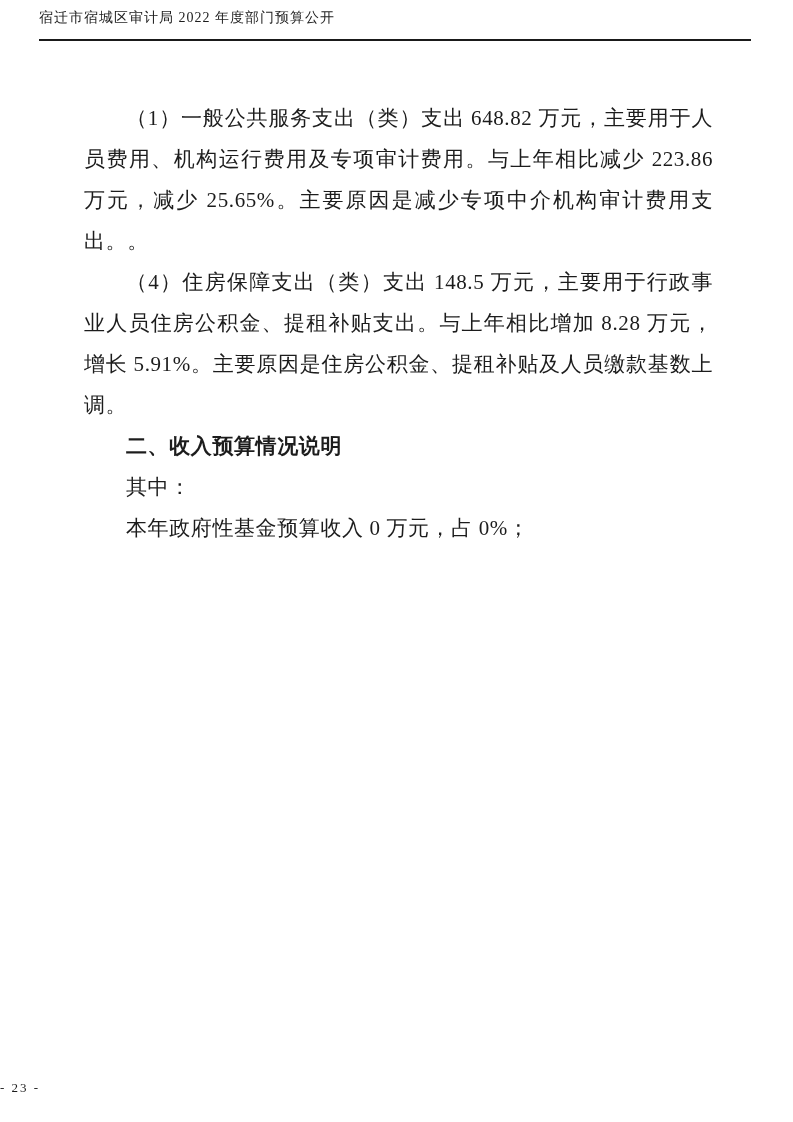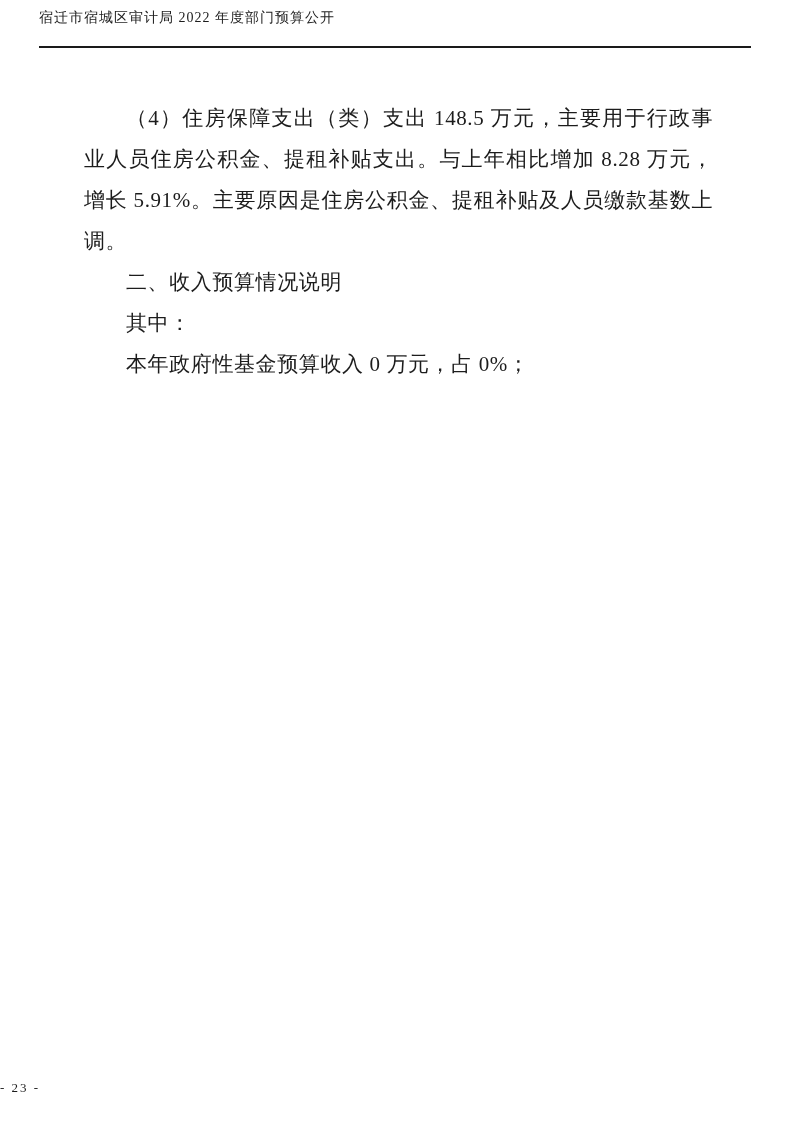--- a/index.html
+++ b/index.html
@@ -20,21 +20,21 @@
     height: 1122px;
     background: #ffffff;
   }
   
   .header {
     position: absolute;
     top: 9px;
     left: 39px;
     right: 42px;
     border-bottom: 2px solid #1a1a1a;
-    padding-bottom: 19px;
+    padding-bottom: 12px;
   }
   .header-title {
     font-size: 14px;
     line-height: 18px;
     letter-spacing: 1px;
     color: #1c1c1c;
   }
   
   .content {
     position: absolute;
@@ -46,21 +46,21 @@
     letter-spacing: 0.6px;
     text-align: justify;
     text-justify: inter-ideograph;
   }
   .para {
     margin: 0;
     text-indent: 2em;
     font-weight: normal;
   }
   .heading {
-    font-weight: normal;
+    font-weight: bold;
     font-size: 21px;
   }
   
   .footer {
     position: absolute;
     top: 1078px;
     left: 0;
     width: 100%;
     text-align: left;
   }
@@ -73,20 +73,21 @@
 </head>
 <body>
 
 <div class="page">
 
   <div class="header">
     <div class="header-title">宿迁市宿城区审计局 2022 年度部门预算公开</div>
   </div>
 
   <div class="content">
+    <p class="para">（1）一般公共服务支出（类）支出 648.82 万元，主要用于人员费用、机构运行费用及专项审计费用。与上年相比减少 223.86 万元，减少 25.65%。主要原因是减少专项中介机构审计费用支出。。</p>
     <p class="para">（4）住房保障支出（类）支出 148.5 万元，主要用于行政事业人员住房公积金、提租补贴支出。与上年相比增加 8.28 万元，增长 5.91%。主要原因是住房公积金、提租补贴及人员缴款基数上调。</p>
     <h2 class="para heading">二、收入预算情况说明</h2>
     <p class="para">其中：</p>
     <p class="para">本年政府性基金预算收入 0 万元，占 0%；</p>
   </div>
 
   <div class="footer">
     <span class="page-number">- 23 -</span>
   </div>
 

